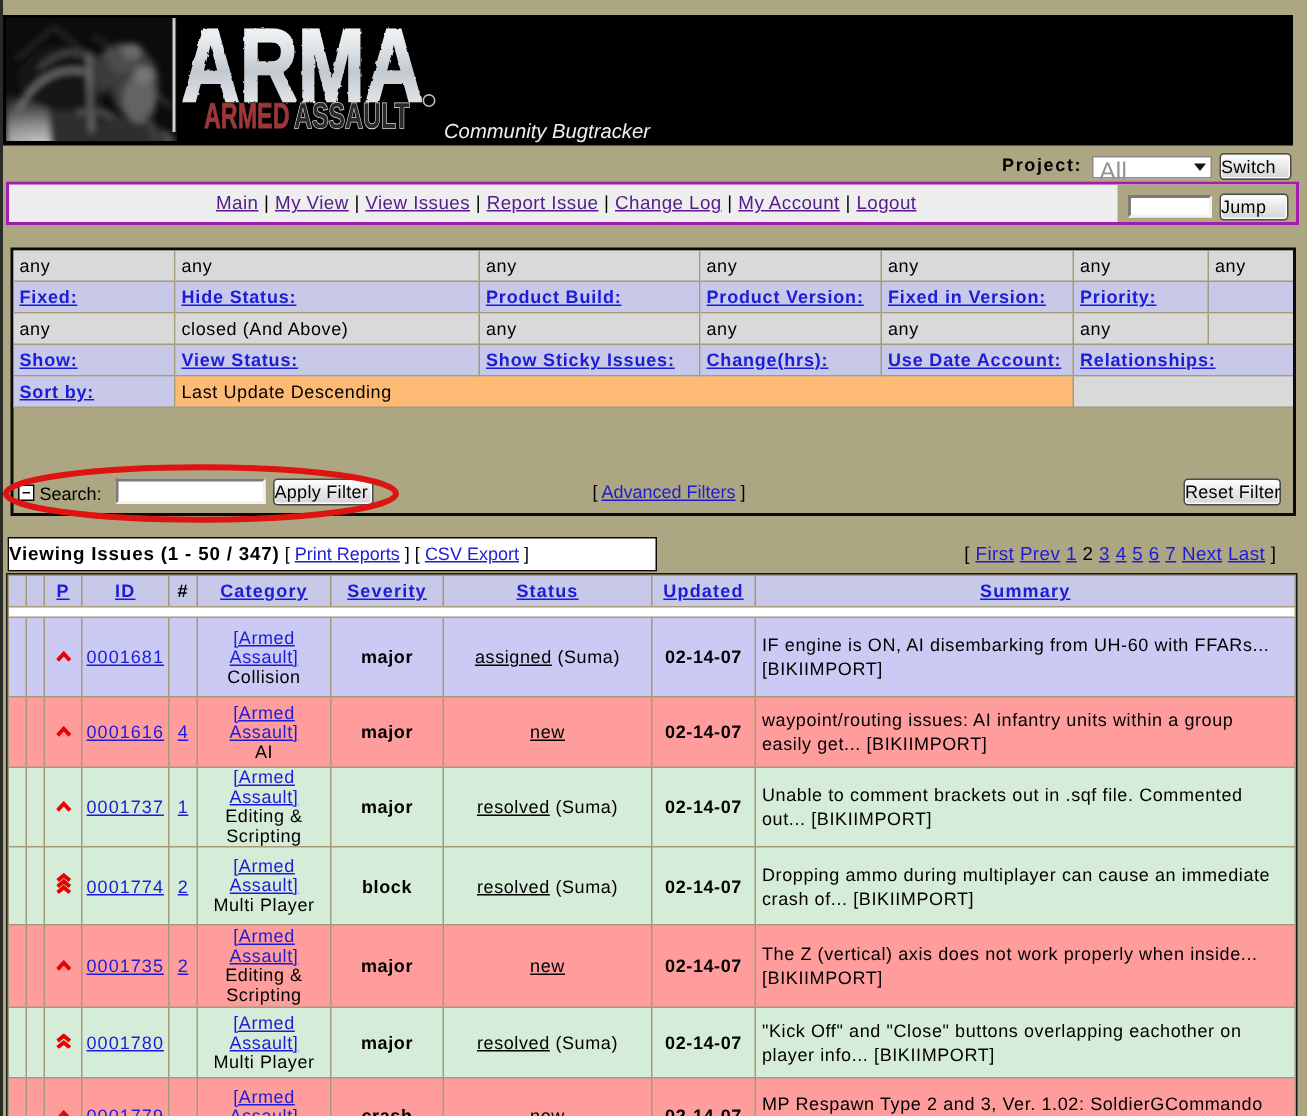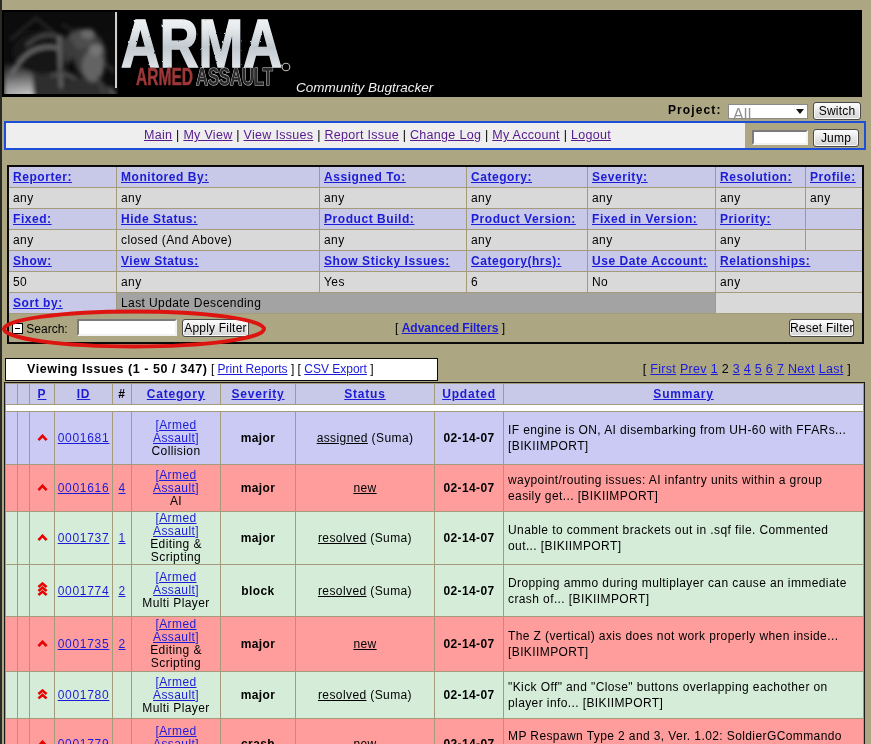--- a/index.html
+++ b/index.html
@@ -8,43 +8,43 @@
 a{color:#1c1cd8;text-decoration:underline;}
 
 #winb{left:0;top:0;width:2px;height:744px;background:#2b2b26;}
 #band{left:2px;top:10px;width:860px;height:87px;background:#000;}
 #cbt{left:296px;top:80px;color:#efefef;font-size:13.5px;letter-spacing:0;font-style:italic;}
 
 #logged{left:4px;top:103px;width:858px;height:16px;}
 #lbleft{left:0;top:0;font-size:12.5px;letter-spacing:.3px;}
 #lbdate{left:0;top:0;width:864px;text-align:center;font-style:italic;font-size:12.5px;letter-spacing:.3px;}
 
-#navbox{left:4px;top:121px;width:862px;height:29px;border:2px solid #1d4ed8;background:#eeeeee;}
+#navbox{left:4px;top:121px;width:862px;height:29px;border:2px solid #a21caf;background:#eeeeee;}
 #navmenu{left:0;top:0;width:743px;height:25px;text-align:center;line-height:25px;font-size:12.5px;letter-spacing:.3px;}
 #navmenu a{color:#551a8b;}
 #navright{right:0;top:0;width:119px;height:25px;background:#ada682;}
 
 #filterbox{left:7px;top:165px;width:857px;height:179px;border:2px solid #0a0a0a;}
 table.ftab{border-collapse:separate;border-spacing:0;table-layout:fixed;width:853px;}
 table.ftab td{height:21px;padding:0 0 0 4px;border-right:1px solid #a49b7b;border-bottom:1px solid #a49b7b;
   font-size:12px;letter-spacing:.4px;white-space:nowrap;overflow:hidden;}
 table.ftab td.hd{background:#c8c8e8;}
 table.ftab td.vl{background:#d9d9d9;}
 table.ftab td.last{border-right:none;}
 table.ftab a{font-weight:bold;letter-spacing:.55px;}
 #searchrow{left:0;top:147px;width:853px;height:28px;}
 .minus{display:inline-block;width:11px;height:11px;border:1px solid #000;background:#fff;position:relative;vertical-align:-1px;}
 .minus:after{content:"";position:absolute;left:2px;top:4px;width:5px;height:1px;background:#000;}
 input.txt{border:2px solid;border-color:#7b7b7b #f2f2f2 #f2f2f2 #7b7b7b;background:#fff;height:17px;}
 .btn{display:inline-block;white-space:nowrap;background:linear-gradient(#ffffff,#e9e9e9 45%,#d5d5d5);border:1px solid #4a4a4a;
-  border-radius:3px;font-size:12px;letter-spacing:.2px;text-align:center;color:#000;
+  border-radius:3px;font-size:12px;letter-spacing:.2px;color:#000;
   box-shadow:inset 0 0 0 1px #fafafa;}
 
 #titlebox{left:5px;top:358px;width:433px;height:23px;border:1px solid #0a0a0a;background:#fff;
-  line-height:21px;padding-left:21px;white-space:nowrap;font-size:12.5px;}
+  line-height:21px;padding-left:0;white-space:nowrap;font-size:12.5px;}
 #titlebox b{letter-spacing:.55px;}
 #pagelinks{right:20px;top:362px;font-size:12.5px;letter-spacing:.3px;}
 
 #issues{left:4px;top:382px;}
 table.itab{border-collapse:separate;border-spacing:1px;background:#a49b7b;border:1px solid #1a1a1a;table-layout:fixed;}
 table.itab td{padding:0;text-align:center;vertical-align:middle;font-size:12px;letter-spacing:.4px;overflow:hidden;}
 table.itab td.h{background:#c8c8e8;height:20px;}
 table.itab td.h a, table.itab td.h span{font-weight:bold;letter-spacing:.8px;}
 tr.sp td{background:#fff;height:6px;}
 td.cat{line-height:13px;}
@@ -134,29 +134,20 @@
     <colgroup>
         <col style="width:108px">
         <col style="width:203px">
         <col style="width:147px">
         <col style="width:121px">
         <col style="width:128px">
         <col style="width:90px">
         <col style="width:56px">
       </colgroup>
     <tbody>
-        <tr>
-          <td class="hd"><a href="#f">Reporter:</a></td>
-          <td class="hd"><a href="#f">Monitored By:</a></td>
-          <td class="hd"><a href="#f">Assigned To:</a></td>
-          <td class="hd"><a href="#f">Category:</a></td>
-          <td class="hd"><a href="#f">Severity:</a></td>
-          <td class="hd"><a href="#f">Resolution:</a></td>
-          <td class="hd last"><a href="#f">Profile:</a></td>
-        </tr>
     <tr>
           <td class="vl">any</td>
           <td class="vl">any</td>
           <td class="vl">any</td>
           <td class="vl">any</td>
           <td class="vl">any</td>
           <td class="vl">any</td>
           <td class="vl last">any</td>
         </tr>
     <tr>
@@ -174,44 +165,36 @@
           <td class="vl">any</td>
           <td class="vl">any</td>
           <td class="vl">any</td>
           <td class="vl">any</td>
           <td class="vl last"></td>
         </tr>
     <tr>
           <td class="hd"><a href="#f">Show:</a></td>
           <td class="hd"><a href="#f">View Status:</a></td>
           <td class="hd"><a href="#f">Show Sticky Issues:</a></td>
-          <td class="hd"><a href="#f">Category(hrs):</a></td>
+          <td class="hd"><a href="#f">Change(hrs):</a></td>
           <td class="hd"><a href="#f">Use Date Account:</a></td>
           <td class="hd last" colspan="2"><a href="#f">Relationships:</a></td>
         </tr>
     <tr>
-          <td class="vl">50</td>
-          <td class="vl">any</td>
-          <td class="vl">Yes</td>
-          <td class="vl">6</td>
-          <td class="vl">No</td>
-          <td class="vl last" colspan="2">any</td>
-        </tr>
-    <tr>
           <td class="hd"><a href="#f">Sort by:</a></td>
-          <td class="vl" colspan="4" style="background:#a3a3a3">Last Update Descending</td>
+          <td class="vl" colspan="4" style="background:#fdba74">Last Update Descending</td>
           <td class="vl last" colspan="2"></td>
         </tr>
   </tbody>
     </table>
   <div class="abs" id="searchrow">
     <span class="abs" style="left:3px;top:8px;"><span class="minus"></span> Search:</span>
     <input class="abs txt" style="left: 68px; top: 5px; width: 100px;">
     <div class="abs btn" style="left:173px;top:5px;width:67px;height:18px;line-height:16px;">Apply Filter</div>
-    <span class="abs" style="left:386px;top:7px;">[ <a href="#f" style="font-weight:bold">Advanced Filters</a> ]</span>
+    <span class="abs" style="left:386px;top:7px;">[ <a href="#f" style="font-weight:normal">Advanced Filters</a> ]</span>
     <div class="abs btn" style="left:780px;top:5px;width:65px;height:18px;line-height:16px;">Reset Filter</div>
   </div>
 </div>
 <svg class="abs" id="redellipse" width="280" height="60" viewBox="0 0 280 60">
   <ellipse cx="134" cy="24" rx="130" ry="17.5" fill="none" stroke="#dd1410" stroke-width="4"></ellipse>
 </svg>
 <div class="abs" id="titlebox"><b>Viewing Issues (1 - 50 / 347)</b> <span style="font-size:12px">[ <a href="#p">Print Reports</a> ] [ <a href="#p">CSV Export</a> ]</span></div>
 <div class="abs" id="pagelinks">[ <a href="#g">First</a> <a href="#g">Prev</a> <a href="#g">1</a> 2 <a href="#g">3</a> <a href="#g">4</a> <a href="#g">5</a> <a href="#g">6</a> <a href="#g">7</a> <a href="#g">Next</a> <a href="#g">Last</a> ]</div>
 <div class="abs" id="issues">
 <table class="itab">

